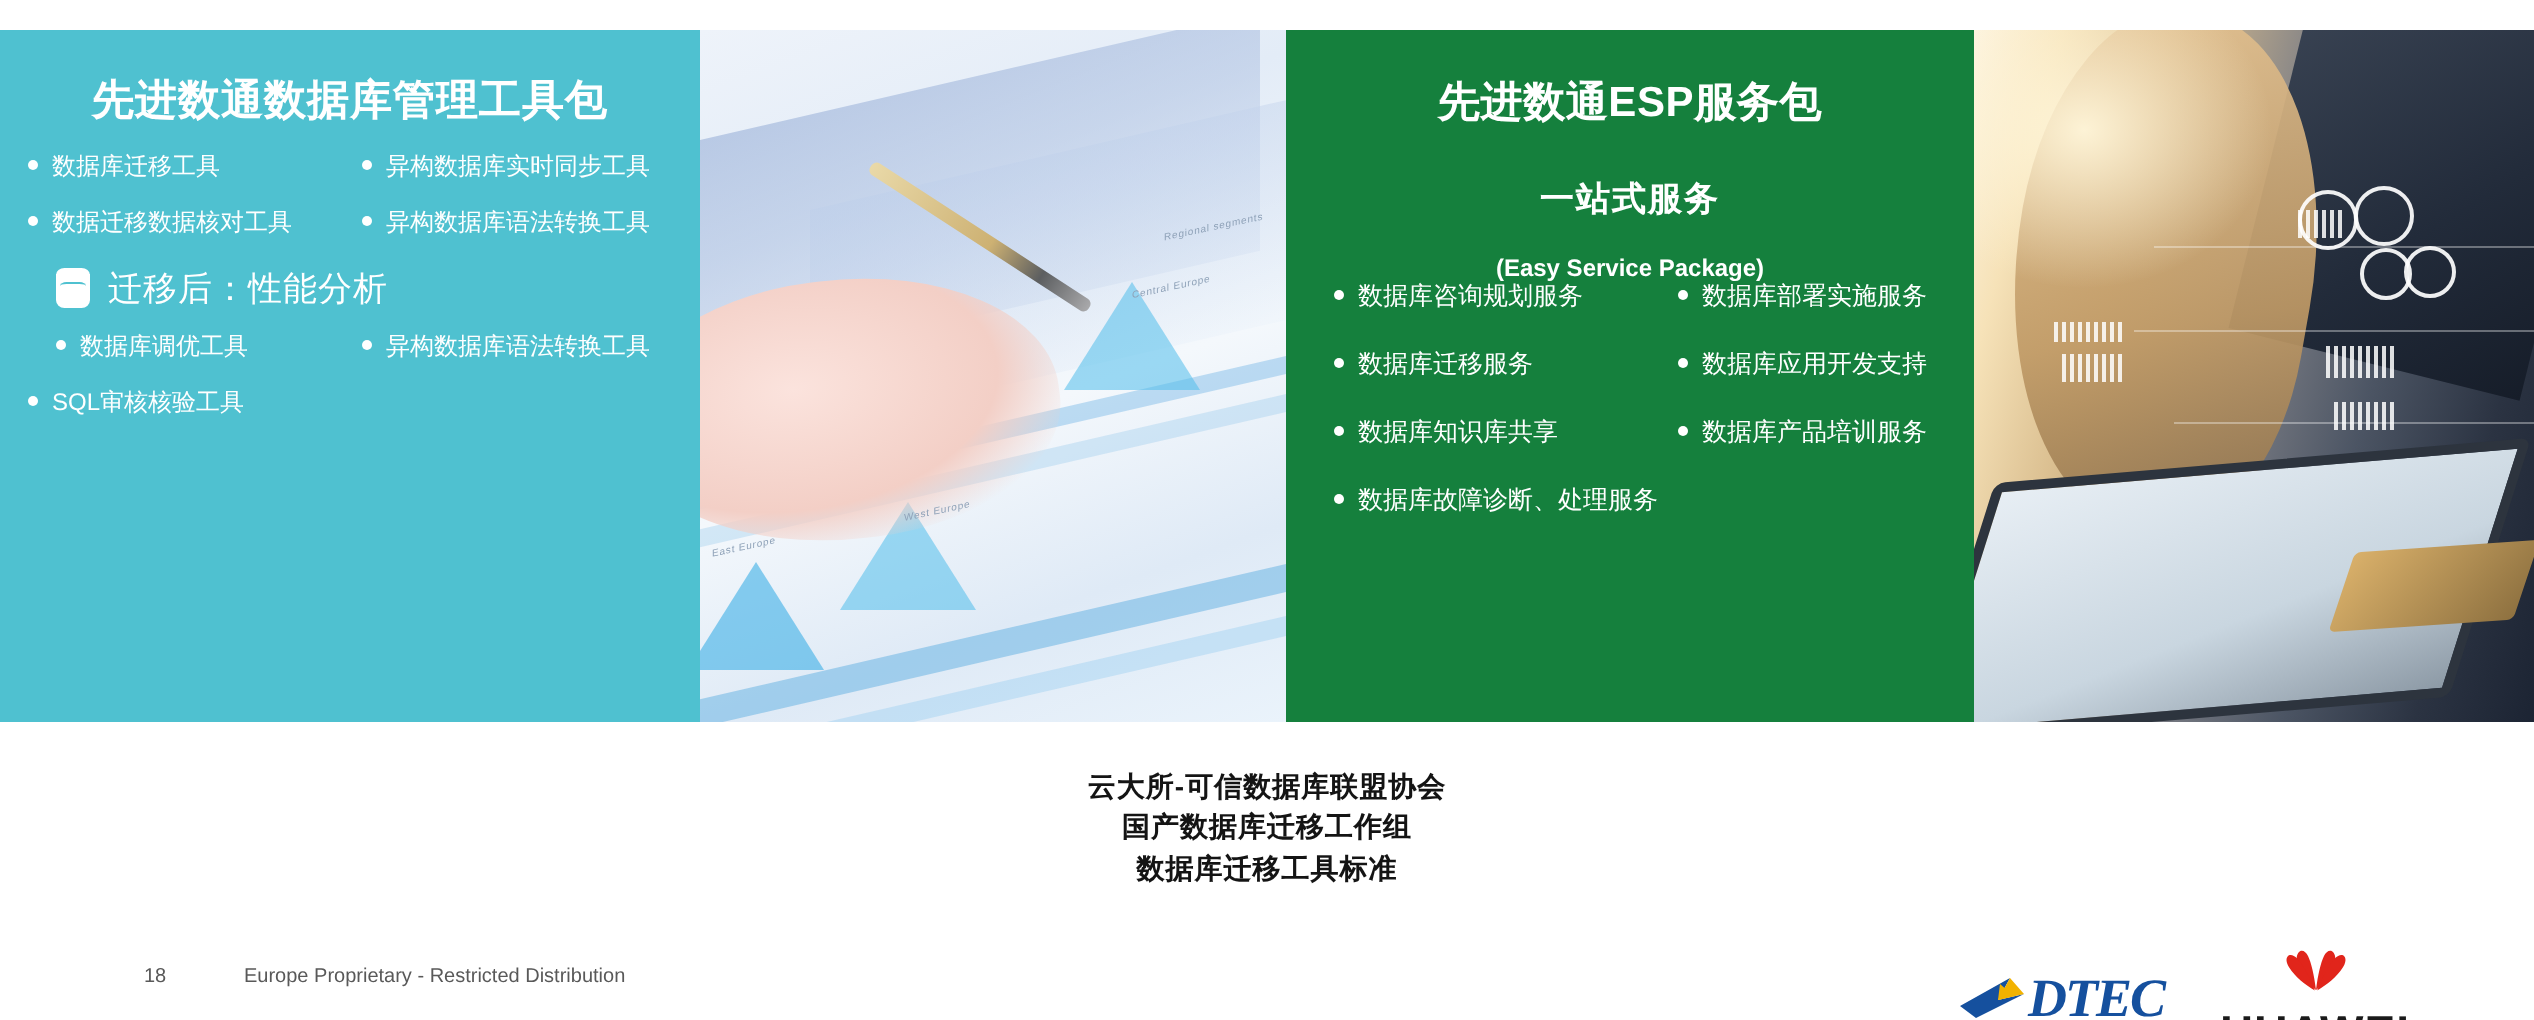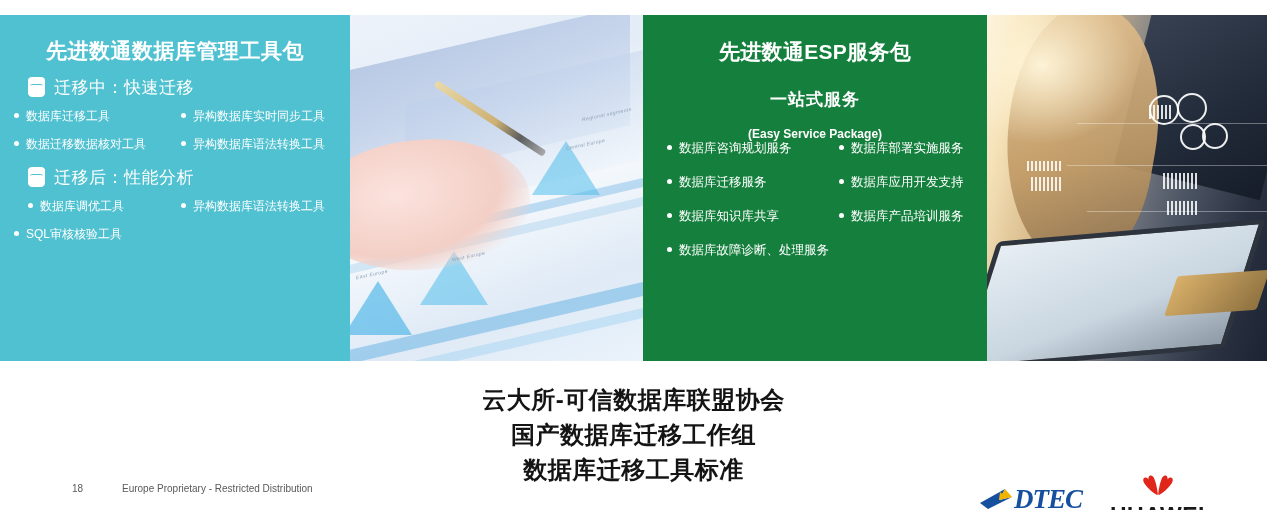--- a/index.html
+++ b/index.html
@@ -284,21 +284,21 @@
   }
 
   
   #footer-heading {
     position: absolute;
     left: 0;
     top: 383px;
     width: 1267px;
     text-align: center;
     color: #141414;
-    font-size: 24px;
+    font-size: 14px;
     font-weight: bold;
     line-height: 1.45;
     letter-spacing: .5px;
   }
 
   
   #page-number {
     position: absolute;
     left: 72px;
     top: 483px;
@@ -353,29 +353,20 @@
 </style>
 </head>
 <body>
 
 <div id="banner">
 
   <div id="teal-panel">
 
     <div id="teal-title">先进数通数据库管理工具包</div>
 
-    <div class="section-head">
-      <span class="db-icon">
-        <span class="body"></span>
-          <span class="top"></span>
-          <span class="bot"></span>
-          <span class="ring"></span>
-      </span>
-      <span>迁移中：快速迁移</span>
-    </div>
     <div class="bullet-grid">
       <div class="bullet">
         <span class="dot"></span>
         <span>数据库迁移工具</span>
       </div>
       <div class="bullet">
         <span class="dot"></span>
         <span>异构数据库实时同步工具</span>
       </div>
       <div class="bullet">

